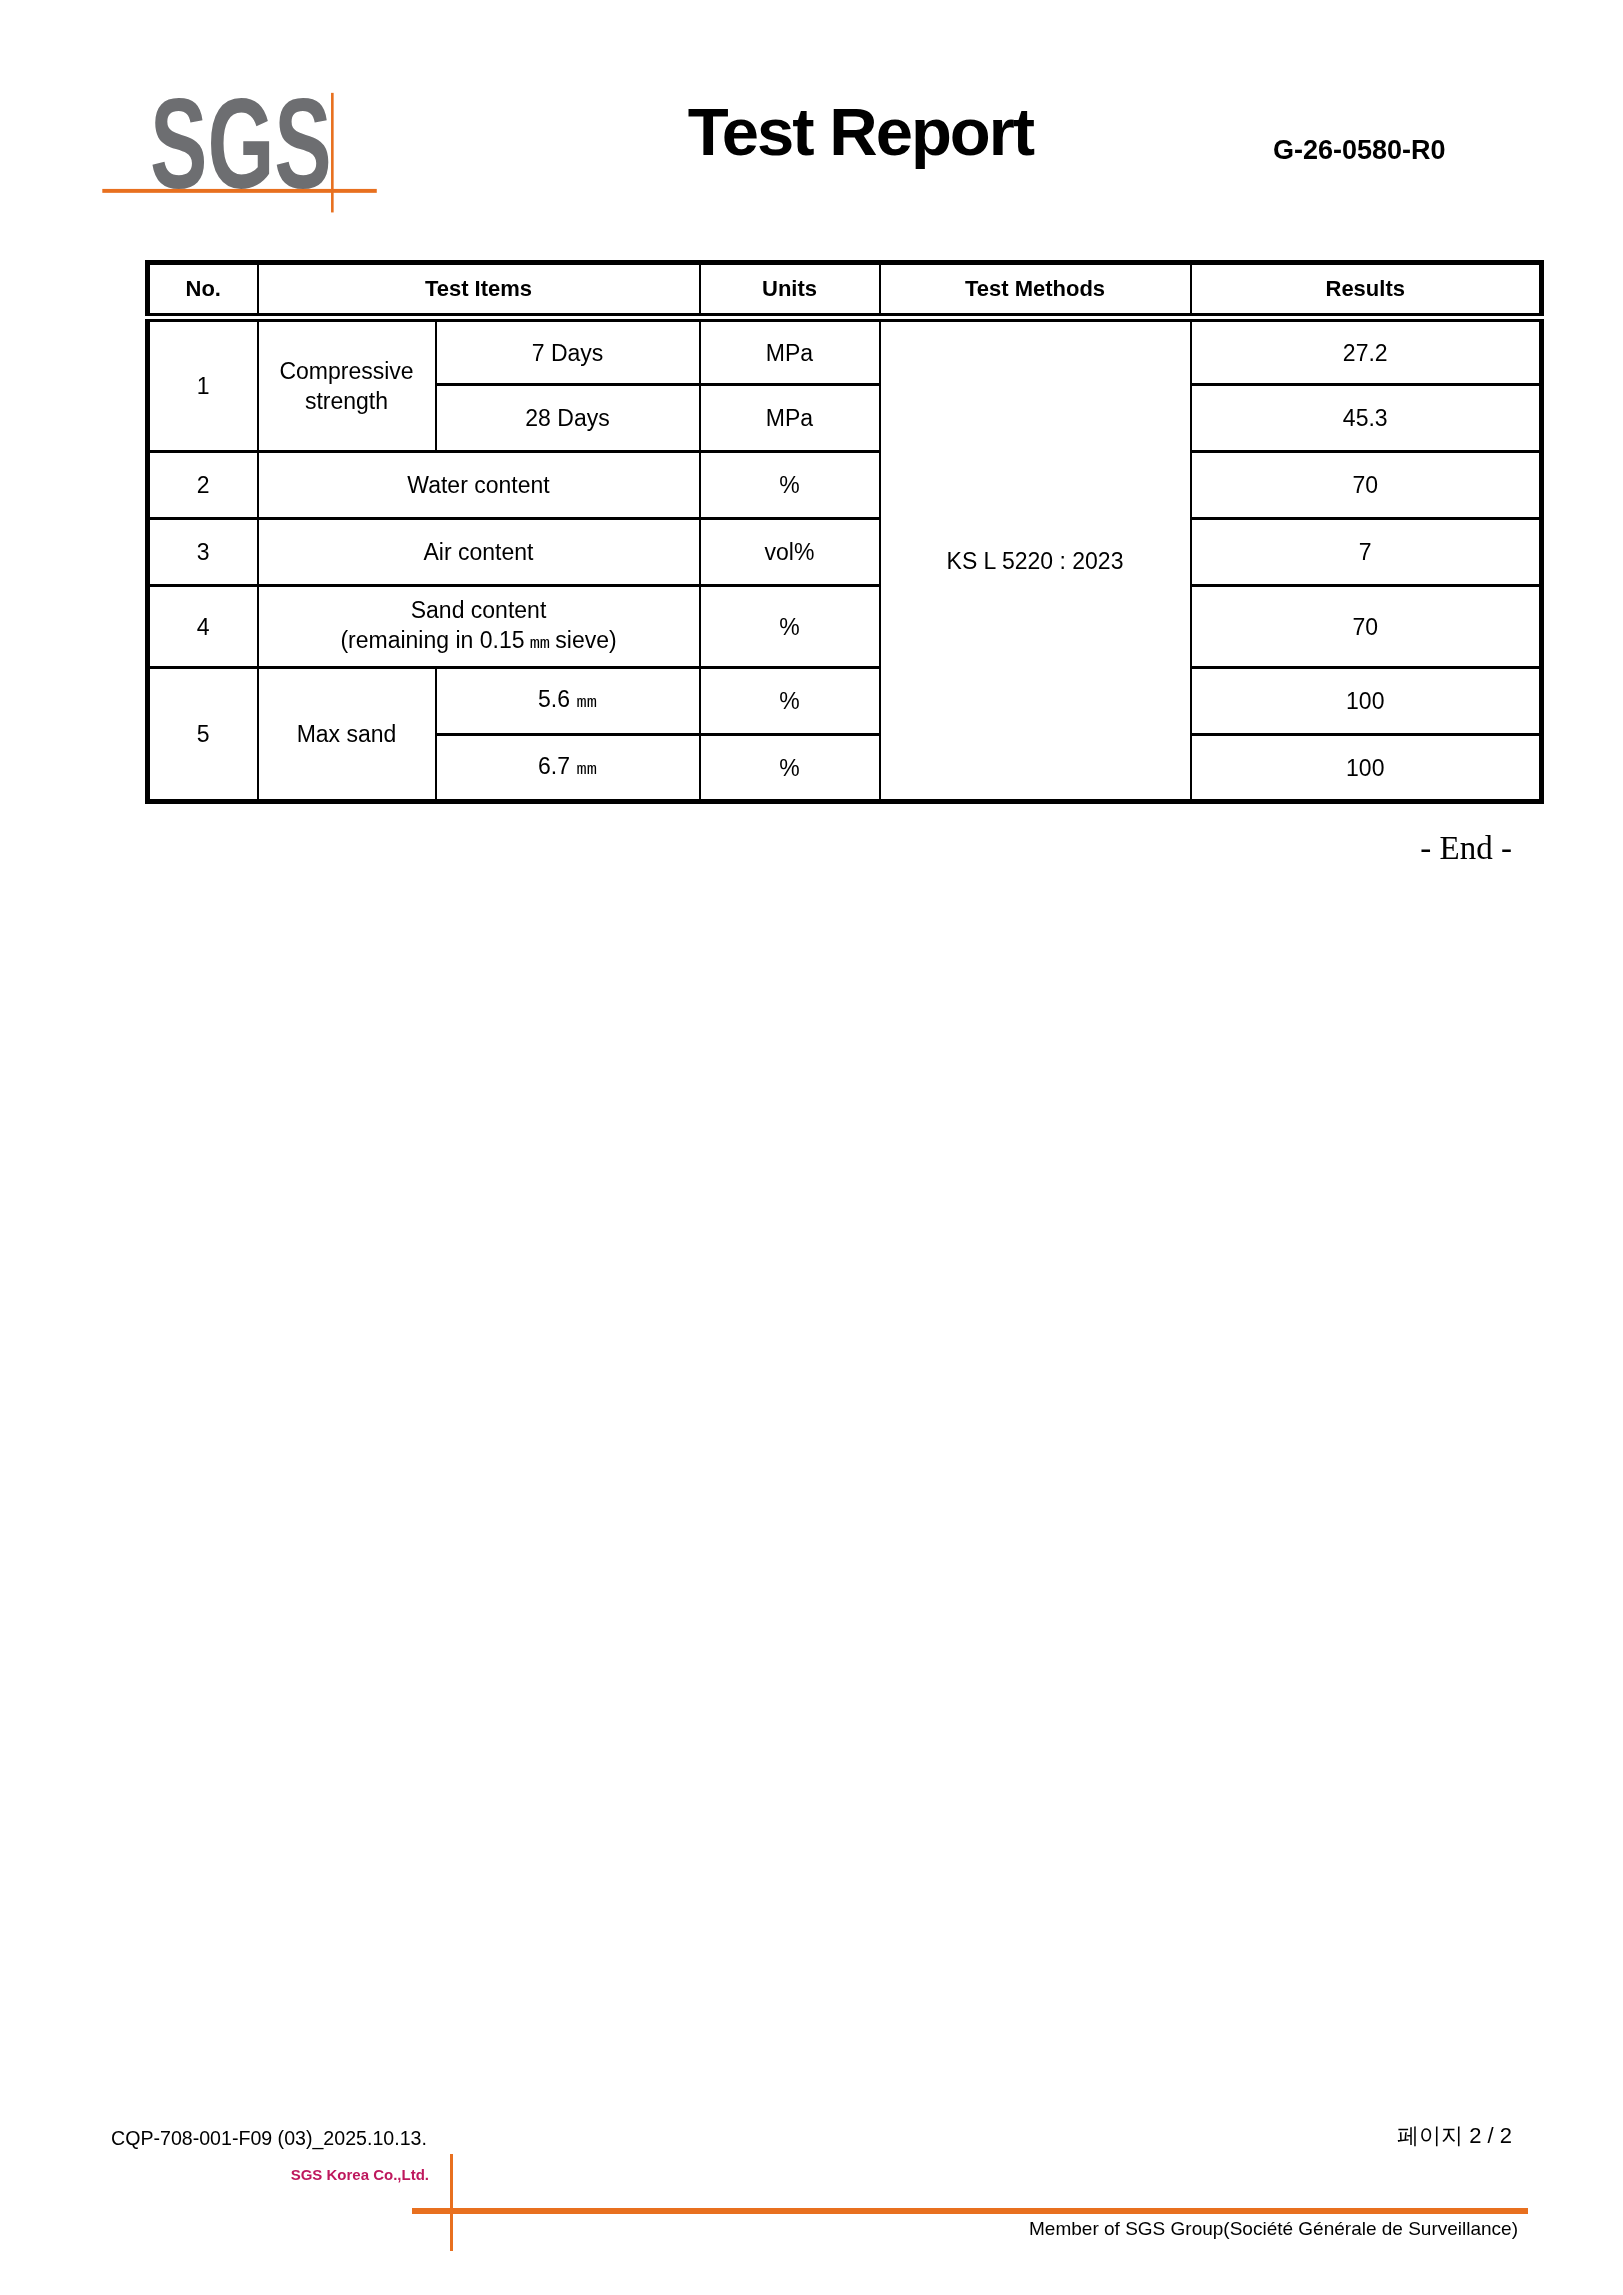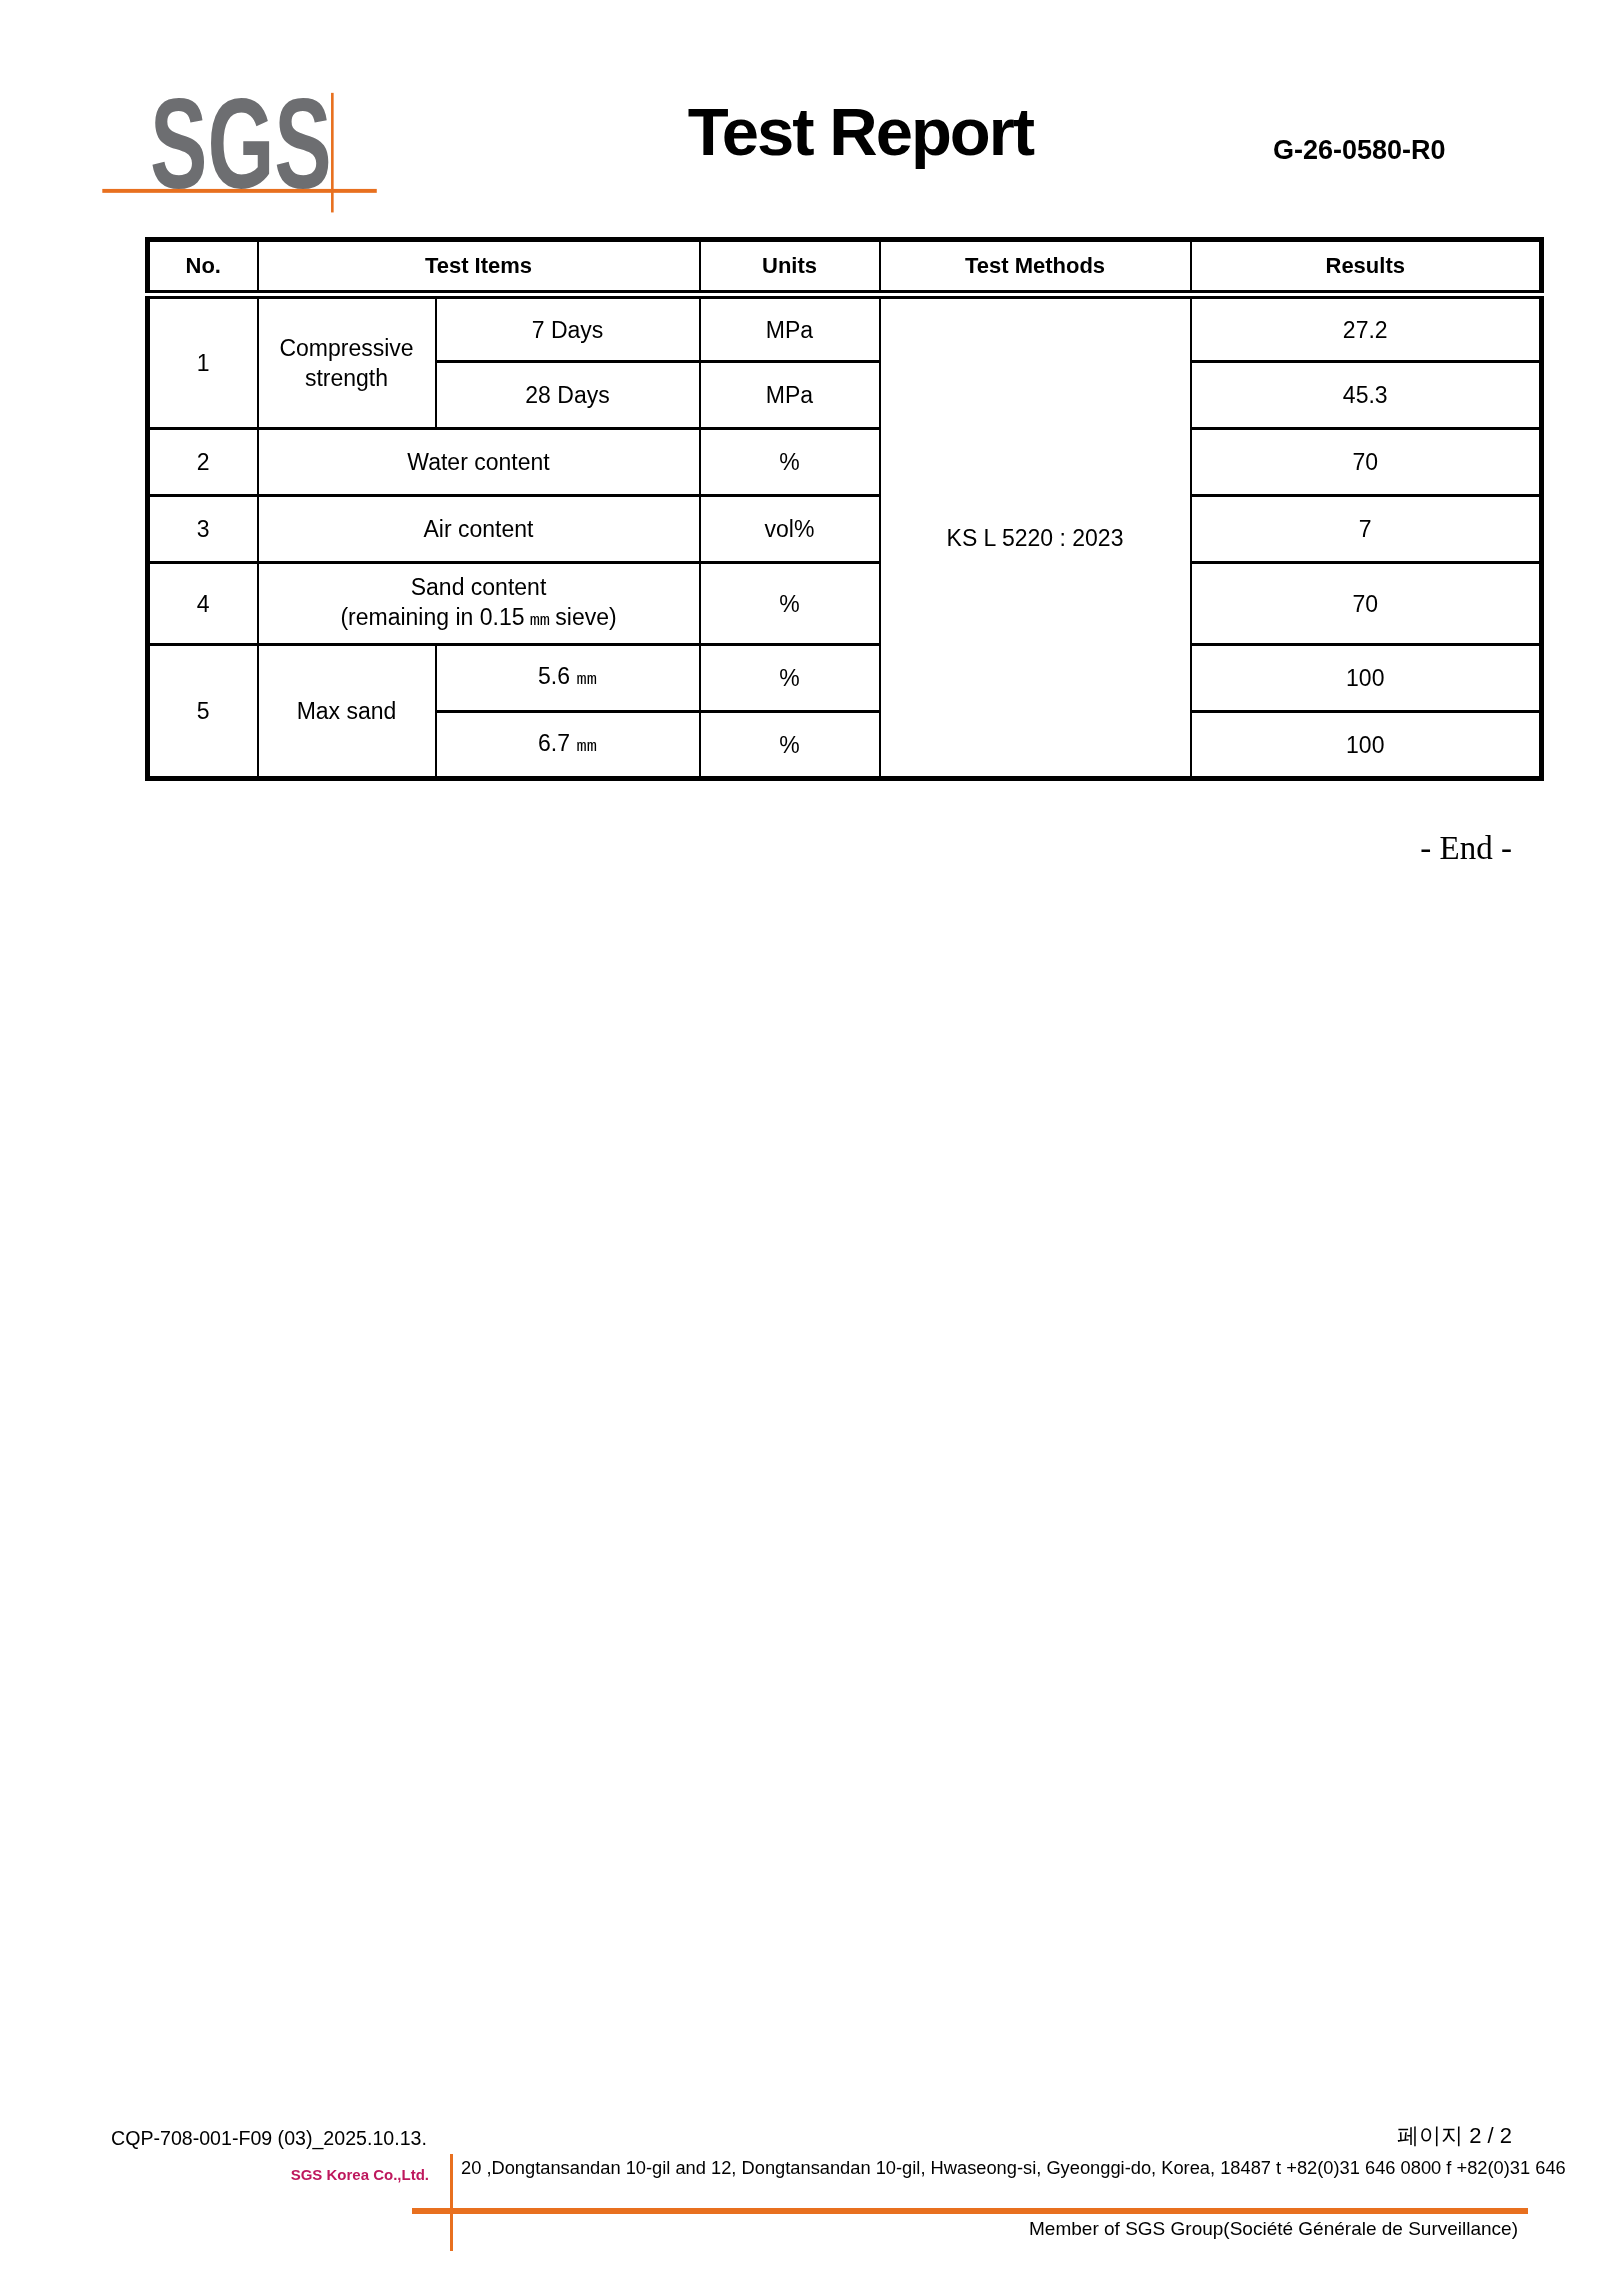--- a/index.html
+++ b/index.html
@@ -20,21 +20,21 @@
   .page-title {
     position: absolute; left: 615px; top: 97px; width: 491px;
     text-align: center; font-size: 67px; font-weight: bold;
     letter-spacing: -2px; line-height: 1.05; white-space: nowrap;
   }
   .report-no {
     position: absolute; left: 1273px; top: 135px; width: 196px;
     font-size: 27px; font-weight: bold; white-space: nowrap;
   }
   
-  .rpt-table-wrap { position: absolute; left: 117px; top: 237px; padding-left: 28px; }
+  .rpt-table-wrap { position: absolute; left: 117px; top: 260px; padding-left: 28px; }
   table.rpt {
     border-collapse: collapse;
     table-layout: fixed;
     width: 1394px;
     border: 5.9px solid #000;
   }
   table.rpt th, table.rpt td {
     border-left: 2px solid #000;
     border-right: 2px solid #000;
     text-align: center;
@@ -179,17 +179,16 @@
   </table>
 </div>
 
 <div class="end-marker">- End -</div>
 
 <div class="doc-code">CQP-708-001-F09 (03)_2025.10.13.</div>
 <div class="page-indicator">페이지  2  /  2</div>
 <div class="company-name">SGS Korea Co.,Ltd.</div>
 <div class="footer-vline"></div>
 <div class="footer-address">
-  <div>20 ,Dongtansandan 10-gil and 12, Dongtansandan 10-gil, Hwaseong-si, Gyeonggi-do, Korea, 18487    t +82(0)31 646 0800 f +82(0)31 646</div>
 </div>
 <div class="footer-rule"></div>
 <div class="member-note">Member of SGS Group(Société Générale de Surveillance)</div>
 
 
 </body></html>

